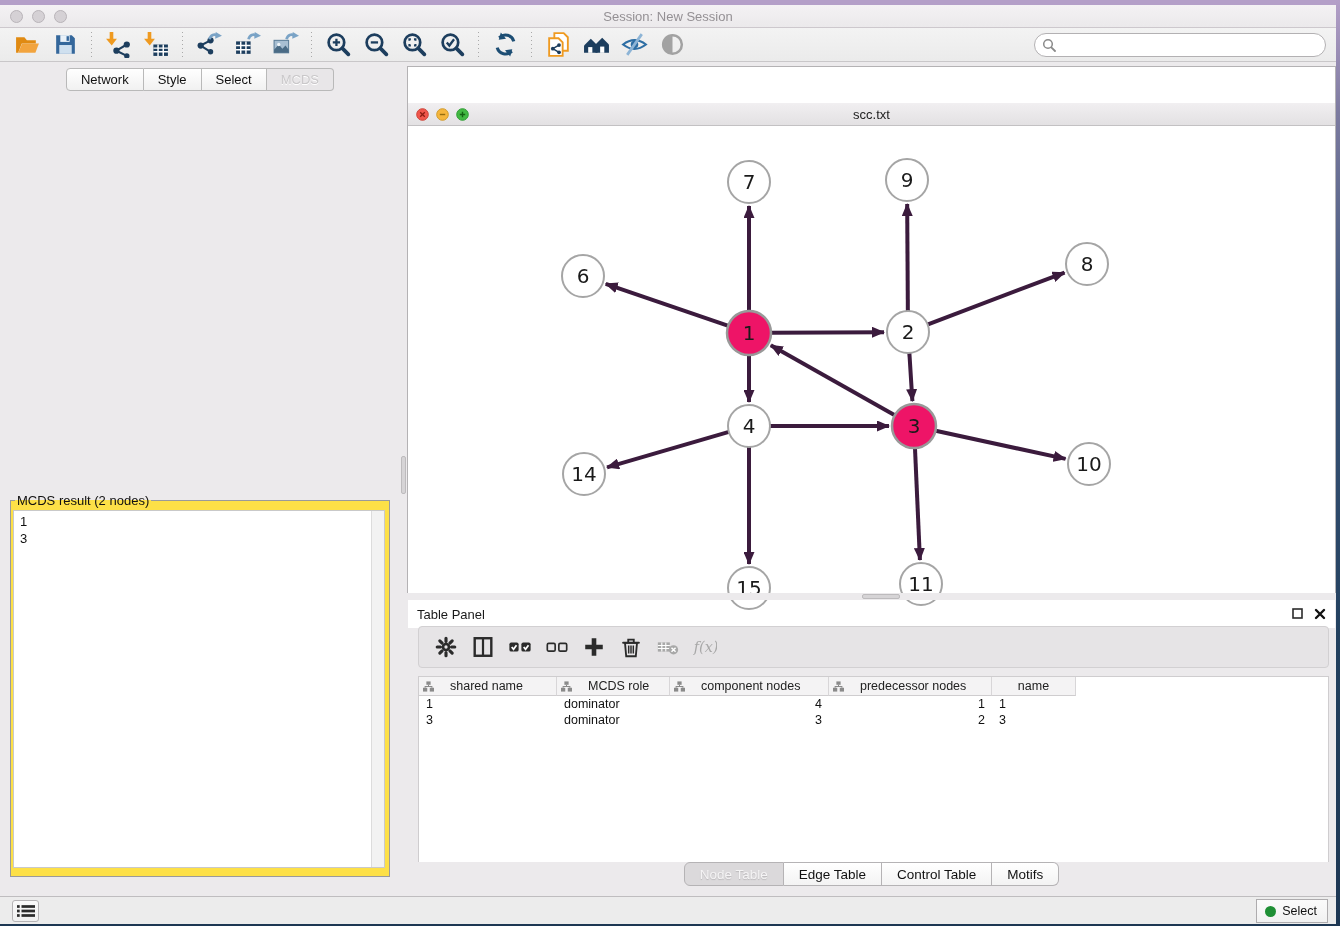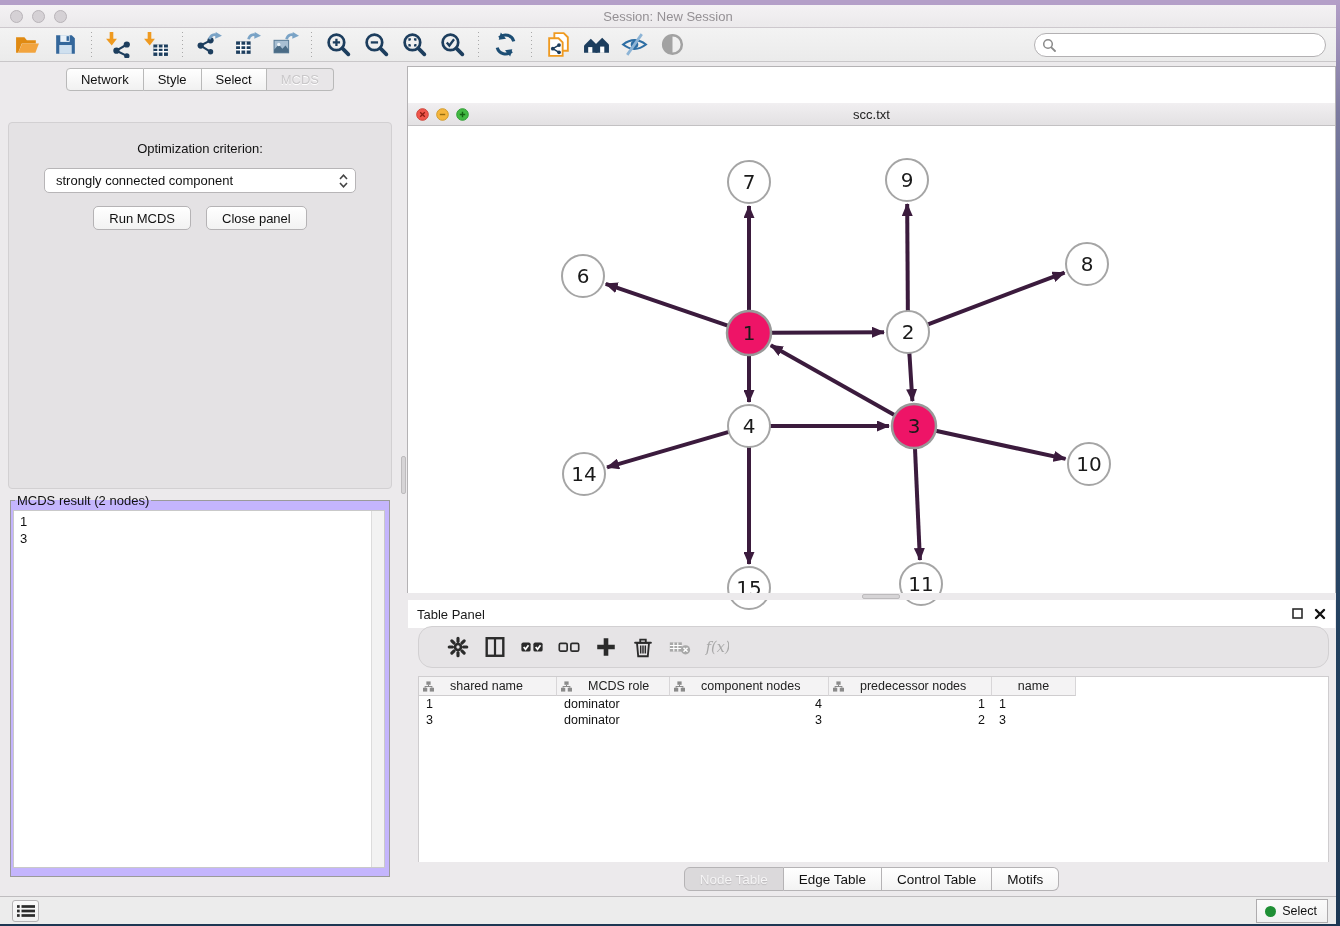--- a/index.html
+++ b/index.html
@@ -57,21 +57,21 @@
   .opt-label { margin-top:18px; font-size:13px; color:#111; }
   .criterion-select { margin:12px auto 0; width:312px; height:25px; background:#fff;
                       border:1px solid #b7b5b7; border-radius:5px; display:flex; align-items:center;
                       padding:0 6px 0 11px; font-size:13px; color:#111; cursor:pointer; position:relative; }
   .criterion-select .chev { margin-left:auto; width:11px; height:16px; }
   .cp-buttons { margin-top:13px; display:flex; justify-content:center; gap:15px; }
   .cp-btn { height:24px; padding:0 15px; font-size:13px; color:#111; background:linear-gradient(#ffffff,#f2f2f2);
             border:1px solid #b5b3b5; border-radius:5px; cursor:pointer; }
 
   .result-fieldset { position:absolute; left:10px; top:431px; width:380px; height:384px;
-                     border:1px solid #9a9a9a; padding:2px; background:#c4b5fd; }
+                     border:1px solid #9a9a9a; padding:2px; background:#fde047; }
   .result-legend { font-size:13px; color:#111; padding:0 2px; margin-left:2px; }
   .result-box { position:relative; width:372px; height:358px; background:#fff;
                 border:1px solid #c9c9c9; overflow:hidden; }
   .result-text { padding:2px 6px; font-size:13px; line-height:17px; color:#111; white-space:pre; }
   .result-scroll { position:absolute; right:0; top:0; width:13px; height:100%;
                    background:#f2f2f2; border-left:1px solid #dcdcdc; }
 
   
   .v-divider { position:absolute; left:400px; top:0; width:7px; height:834px; background:#eceaec; }
   .v-divider .grip { position:absolute; left:1px; top:394px; width:5px; height:38px;
@@ -87,38 +87,38 @@
                   border-bottom:1px solid #c3c1c3; display:flex; align-items:center; position:relative;margin-top:36px; }
   .traffic { display:flex; gap:7px; margin-left:8px; }
   .traffic span { width:13px; height:13px; display:inline-flex; cursor:pointer; }
   .net-title { position:absolute; left:0; right:0; text-align:center; font-size:13px; color:#222; }
   .net-canvas { position:relative; width:927px; height:502px; background:#fff; }
   .net-canvas svg { position:absolute; left:0; top:0; }
 
   
   .table-panel { position:absolute; left:407px; top:538px; width:929px; height:262px; }
   .tp-toolbar { position:absolute; left:11px; top:26px; width:911px; height:42px;
-                background:#e6e4e6; border:1px solid #d2d0d2; border-radius:14px;
-                display:flex; align-items:center; padding-left:20px; }
+                background:#e6e4e6; border:1px solid #d2d0d2; border-radius:4px;
+                display:flex; align-items:center; padding-left:8px; }
   .tp-btn { width:37px; height:32px; border:none; background:transparent; display:flex;
             align-items:center; justify-content:center; cursor:pointer; }
   .tp-btn svg { width:24px; height:24px; }
   .tp-table { position:absolute; left:11px; top:76px; width:911px; height:186px;
               background:#fff; border:1px solid #cfcdcf; border-bottom:none; }
   .tp-head { display:flex; height:19px; }
   .tp-hcell { background:#f4f3f4; border-right:1px solid #d8d6d8; border-bottom:1px solid #cfcdcf;
               font-size:12.5px; color:#222; display:flex; align-items:center; padding:0 4px; gap:16px; cursor:pointer; }
   .tp-hcell.center { justify-content:center; }
   .tp-hcell svg { width:11px; height:11px; flex:0 0 auto; }
   .tp-row { display:flex; height:16px; cursor:default; }
   .tp-cell { font-size:12.5px; color:#111; padding:0 7px; line-height:16px; overflow:hidden; }
 
   
   .bottom-tabs { position:absolute; left:407px; top:800px; width:929px; height:34px;
-                 display:flex; justify-content:center; align-items:flex-start; padding-top:5px; }
+                 display:flex; justify-content:center; align-items:flex-start; }
   .bt-tab { height:24px; padding:0 15px; font-size:13.5px; color:#111; display:flex; align-items:center;
             background:linear-gradient(#ffffff,#f3f3f3); border:1px solid #b5b3b5; border-left-width:0; cursor:pointer; }
   .bt-tab:first-child { border-left-width:1px; border-radius:6px 0 0 6px; }
   .bt-tab:last-child  { border-radius:0 6px 6px 0; }
   .bt-tab.disabled-active { background:#dbd9db; color:#f5f4f5; text-shadow:0 1px 1px #b9b7b9; }
 
   
   .statusbar { position:absolute; left:0; top:896px; width:1336px; height:28px;
                background:#ececec; border-top:1px solid #bfbdbf; }
   .status-list-btn { position:absolute; left:12px; top:3px; width:27px; height:22px;
@@ -303,33 +303,20 @@
 <div class="main">
 
   <div class="control-panel">
     <div class="cp-tabs" id="cp-tabs">
         <div class="cp-tab">Network</div>
         <div class="cp-tab">Style</div>
         <div class="cp-tab">Select</div>
         <div class="cp-tab disabled-active">MCDS</div>
       </div>
 
-    <div class="cp-content">
-      <div class="opt-label">Optimization criterion:</div>
-      <div class="criterion-select">
-        <span>strongly connected component</span>
-        <span class="chev"><svg viewBox="0 0 11 16" style="width: 100%; height: 100%;">
-              <path d="M2 6 L5.5 2.2 L9 6 M2 10 L5.5 13.8 L9 10" stroke="#444" stroke-width="1.6" fill="none"></path>
-            </svg></span>
-      </div>
-      <div class="cp-buttons">
-        <button class="cp-btn">Run MCDS</button>
-        <button class="cp-btn">Close panel</button>
-      </div>
-    </div>
 
     <fieldset class="result-fieldset">
       <legend class="result-legend">MCDS result (2 nodes)</legend>
       <div class="result-box">
         <div class="result-text" id="result-text">1
 3</div>
         <div class="result-scroll"></div>
       </div>
     </fieldset>
   </div>

